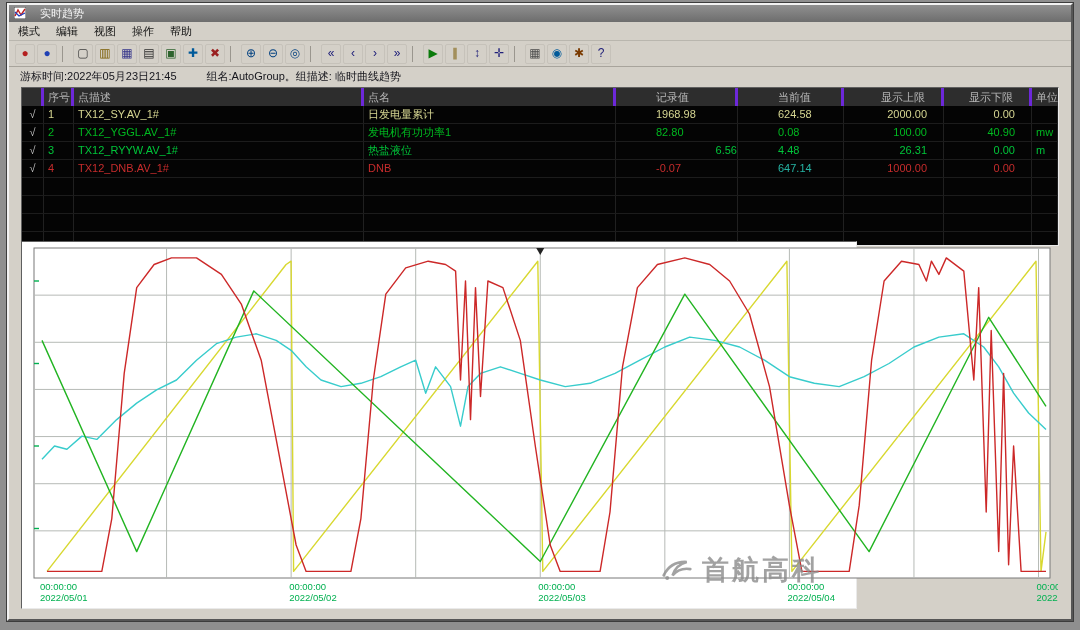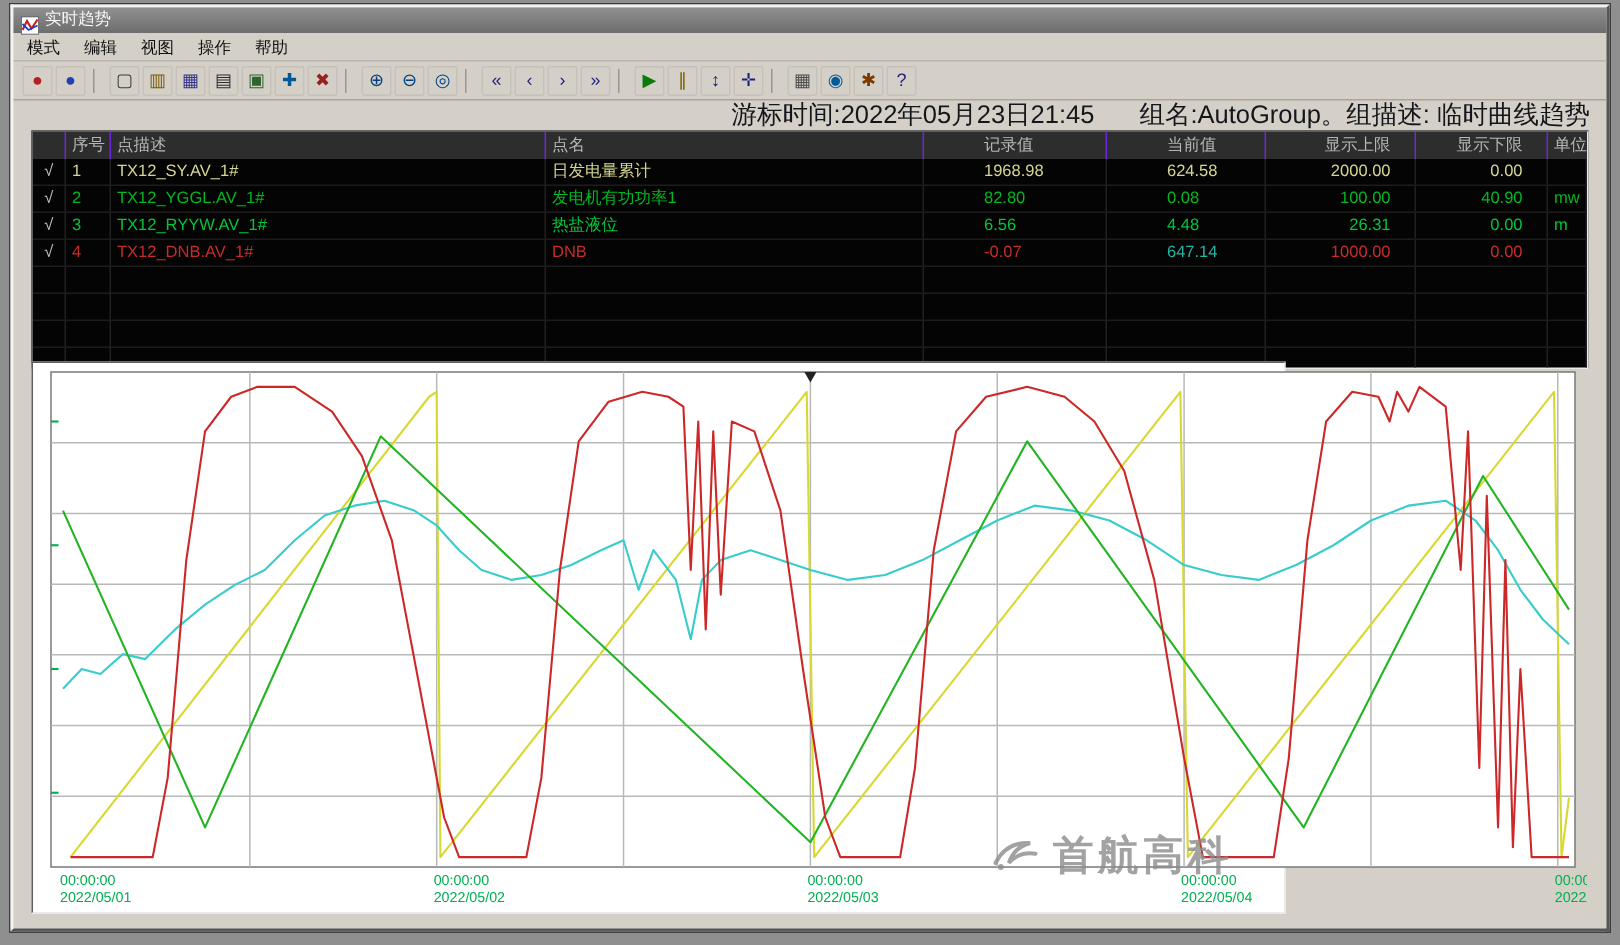--- a/index.html
+++ b/index.html
@@ -10,21 +10,21 @@
     position:relative;
   }
   .window{
     position:absolute;left:7px;top:3px;width:1066px;height:618px;
     box-sizing:border-box;
     background:#d4d0c8;
     border:2px solid;border-color:#f2f2f2 #565656 #565656 #f2f2f2;
     box-shadow:0 0 0 1px #3d3d3d;
   }
   .titlebar{
-    height:17px;display:flex;align-items:flex-end;gap:4px;padding:0 5px;
+    height:17px;display:flex;align-items:flex-start;gap:14px;padding:0 5px;
     background:linear-gradient(#909090,#6d6d6d);
   }
   .title-text{color:#f4f4f4;font-size:11px;line-height:17px;}
   .app-icon{width:12px;height:12px;display:inline-block;}
   .menubar{
     height:16px;display:flex;align-items:center;gap:16px;
     padding:1px 9px;font-size:11px;color:#111;
     border-bottom:1px solid #b9b6ae;
   }
   .menu-item{cursor:default;}
@@ -33,34 +33,34 @@
     padding:1px 6px;border-bottom:1px solid #a8a49c;
   }
   .tool-btn{
     width:18px;height:18px;text-align:center;font-size:12px;line-height:17px;
     border:1px solid #c6c2ba;background:#d4d0c8;border-radius:2px;
     cursor:default;user-select:none;
   }
   .tool-sep{width:5px;height:16px;border-left:1px solid #9a968e;margin:0 3px;}
   .infoline{
     height:16px;display:flex;gap:30px;align-items:center;
-    padding:1px 11px;font-size:17px;color:#15151c;justify-content:flex-end;
+    padding:1px 11px;font-size:11px;color:#15151c;
   }
   .table-panel{
     margin:2px 12px 0;height:157px;overflow:hidden;
     background:#040404;
     border:1px solid;border-color:#5f5f5f #eaeaea #eaeaea #5f5f5f;
   }
   .trow{
     display:grid;
     grid-template-columns:22px 30px 290px 252px 122px 106px 100px 88px 1fr;
     height:17px;line-height:17px;font-size:11px;white-space:nowrap;
   }
   .thead .trow{height:18px;line-height:18px;background:#2d2d2d;color:#b6b6b6;}
-  .thead .tcell{border-right:1px solid #6d28d9;padding-left:4px;}
+  .thead .tcell{border-right:3px solid #6d28d9;padding-left:4px;}
   .tbody .trow{border-bottom:1px solid #1c1c1c;}
   .tbody .tcell{border-right:1px solid #202020;padding-left:4px;overflow:hidden;}
   .c-check{text-align:center;padding-left:0 !important;color:#c2c2c2;}
   .c-rec,.c-cur{padding-left:40px !important;}
   .c-hi,.c-lo{text-align:right;padding-right:16px;}
   .chart-panel{
     position:absolute;left:12px;top:236px;width:836px;height:368px;
     box-sizing:border-box;background:#ffffff;
     border:1px solid;border-color:#5f5f5f #eaeaea #eaeaea #5f5f5f;
   }
@@ -169,21 +169,21 @@
           <span class="tcell c-cur" style="color: rgb(0, 184, 32);">0.08</span>
           <span class="tcell c-hi" style="color: rgb(0, 184, 32);">100.00</span>
           <span class="tcell c-lo" style="color: rgb(0, 184, 32);">40.90</span>
           <span class="tcell c-unit" style="color: rgb(0, 184, 32);">mw</span>
         </div>
         <div class="trow">
           <span class="tcell c-check">√</span>
           <span class="tcell c-no" style="color: rgb(0, 198, 58);">3</span>
           <span class="tcell c-name" style="color: rgb(0, 198, 58);">TX12_RYYW.AV_1#</span>
           <span class="tcell c-desc" style="color: rgb(0, 198, 58);">热盐液位</span>
-          <span class="tcell c-rec" style="color: rgb(0, 198, 58);">6.56</span>
+          <span class="tcell c-rec" style="color: rgb(0, 198, 58); text-align: right;">6.56</span>
           <span class="tcell c-cur" style="color: rgb(0, 198, 58);">4.48</span>
           <span class="tcell c-hi" style="color: rgb(0, 198, 58);">26.31</span>
           <span class="tcell c-lo" style="color: rgb(0, 198, 58);">0.00</span>
           <span class="tcell c-unit" style="color: rgb(0, 198, 58);">m</span>
         </div>
         <div class="trow">
           <span class="tcell c-check">√</span>
           <span class="tcell c-no" style="color: rgb(198, 44, 44);">4</span>
           <span class="tcell c-name" style="color: rgb(198, 44, 44);">TX12_DNB.AV_1#</span>
           <span class="tcell c-desc" style="color: rgb(198, 44, 44);">DNB</span>

